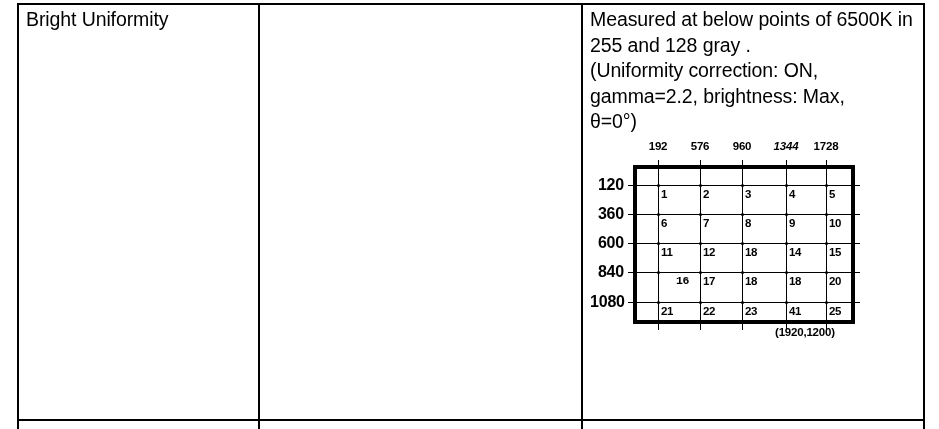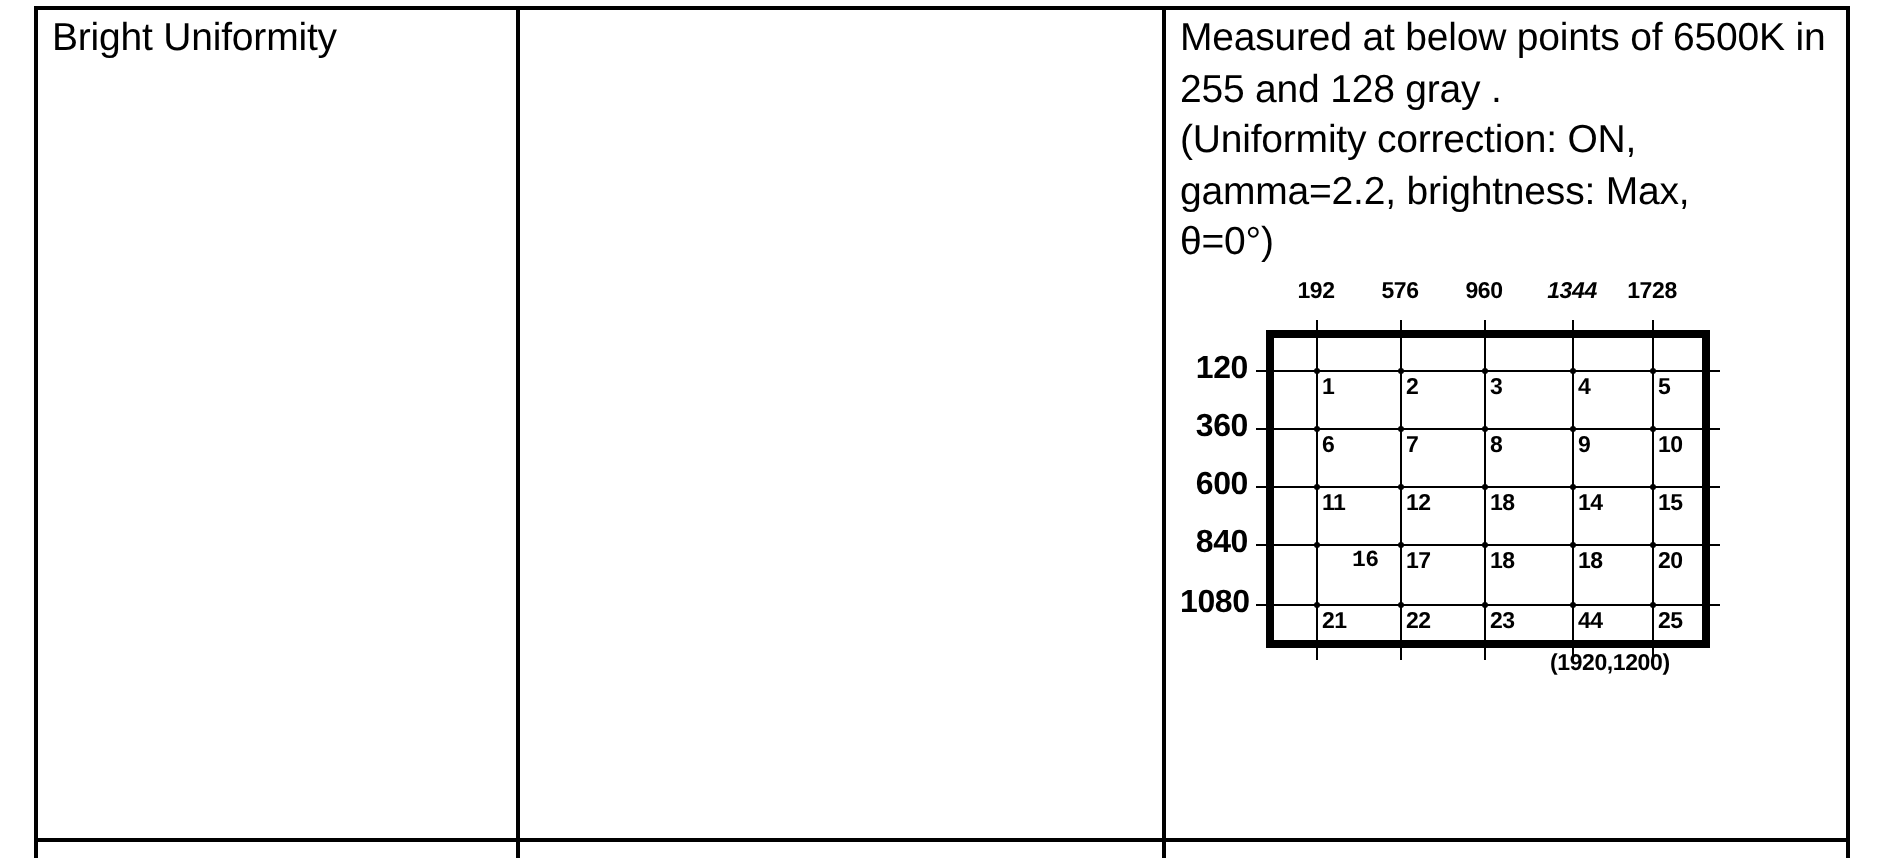--- a/index.html
+++ b/index.html
@@ -237,20 +237,20 @@
 
     <div class="pt-num" style="left:86px;  top:139px;font-family:Liberation Mono, monospace;">16</div>
     <div class="pt-num" style="left:113px; top:139px;text-align:right;">17</div>
     <div class="pt-num" style="left:155px; top:139px;">18</div>
     <div class="pt-num" style="left:199px; top:139px;">18</div>
     <div class="pt-num" style="left:239px; top:139px;">20</div>
 
     <div class="pt-num" style="left:71px;  top:169px;">21</div>
     <div class="pt-num" style="left:113px; top:169px;">22</div>
     <div class="pt-num" style="left:155px; top:169px;">23</div>
-    <div class="pt-num" style="left:199px; top:169px;">44</div>
+    <div class="pt-num" style="left:199px; top:169px;">41</div>
     <div class="pt-num" style="left:239px; top:169px;">25</div>
 
     <div id="corner-coord">(1920,1200)</div>
   </div>
 
 
 </div>
 
 </body></html>

